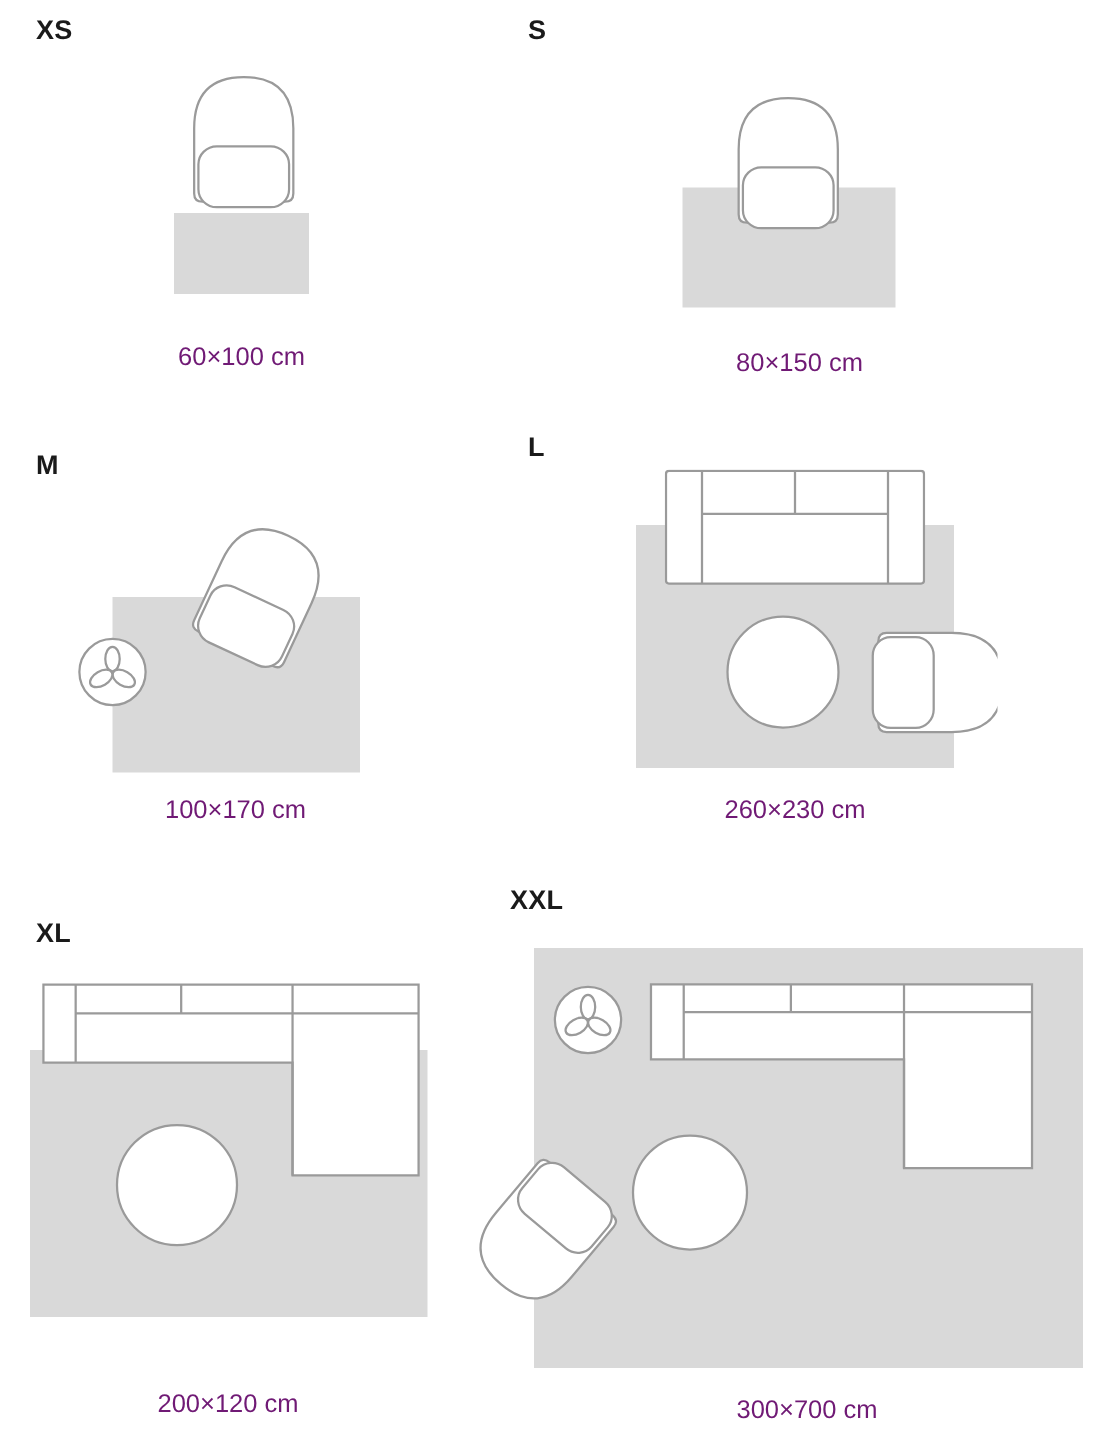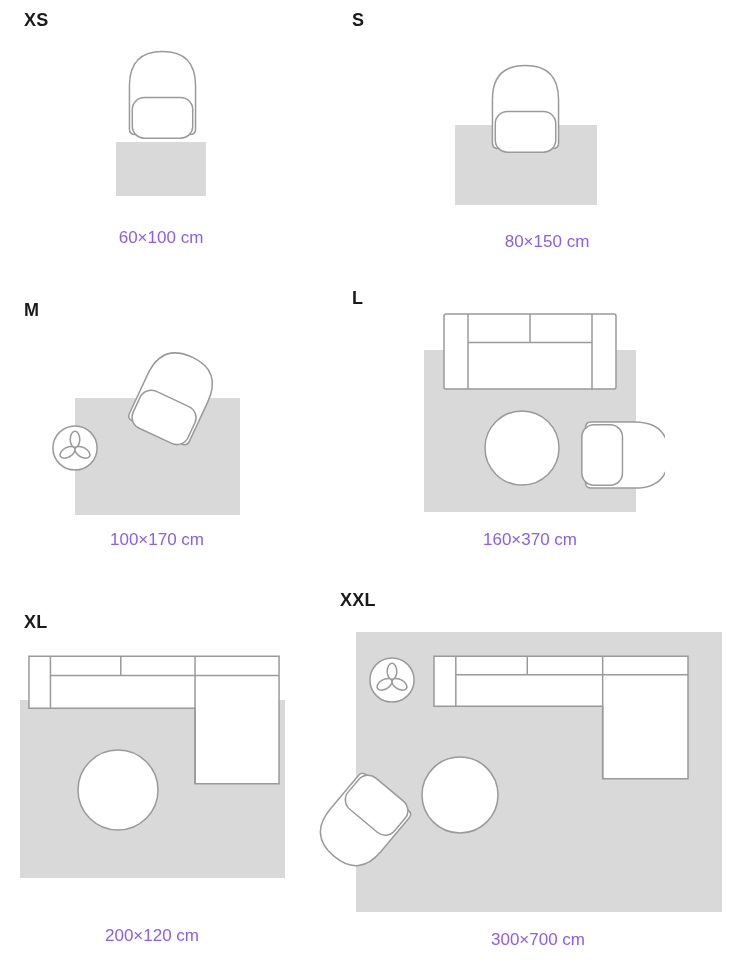--- a/index.html
+++ b/index.html
@@ -14,21 +14,21 @@
   .size-code{
     position:absolute;
     font-size:18px;
     font-weight:700;
     letter-spacing:.2px;
   }
   .dim-label{
     position:absolute;
     font-size:17px;
     font-weight:400;
-    color:#8b5cf6;
+    color:#701a75;
     transform:translateX(-50%);
     white-space:nowrap;
   }
   .scene{position:absolute;}
   .f{fill:#ffffff;stroke:#9a9a9a;stroke-width:1.5;vector-effect:non-scaling-stroke;}
   .ln{fill:none;stroke:#9a9a9a;stroke-width:1.5;vector-effect:non-scaling-stroke;}
   .rug{stroke:none;}
 </style>
 </head>
 <body>
@@ -69,42 +69,42 @@
     <rect class="rug" x="16" y="102" width="90" height="54" fill="#d9d9d9"></rect>
     <use href="#armchair" x="20" y="4" width="85" height="96"></use>
   </svg>
   <div class="dim-label" style="left:161px;top:228px">60×100 cm</div>
 
   <div class="size-code" style="left:352px;top:10px">S</div>
   <svg class="scene" style="left:420px;top:50px" width="210" height="165" viewBox="0 0 210 165">
     <rect class="rug" x="35" y="75" width="142" height="80" fill="#d9d9d9"></rect>
     <use href="#armchair" x="63" y="8" width="85" height="96"></use>
   </svg>
-  <div class="dim-label" style="left:547px;top:232px">80×150 cm</div>
+  <div class="dim-label" style="left:533px;top:232px">80×150 cm</div>
 
   <div class="size-code" style="left:24px;top:300px">M</div>
   <svg class="scene" style="left:40px;top:330px" width="220" height="200" viewBox="0 0 220 200">
     <rect class="rug" x="35" y="68" width="165" height="117" fill="#d9d9d9"></rect>
     <g transform="rotate(25 135 64)">
       <use href="#armchair" x="92.5" y="16" width="85" height="96"></use>
     </g>
     <use href="#plant" x="11" y="94" width="48" height="48"></use>
   </svg>
   <div class="dim-label" style="left:157px;top:530px">100×170 cm</div>
 
   <div class="size-code" style="left:352px;top:288px">L</div>
   <svg class="scene" style="left:405px;top:300px" width="260" height="215" viewBox="0 0 260 215">
     <rect class="rug" x="19" y="50" width="212" height="162" fill="#d9d9d9"></rect>
     <use href="#sofa" x="38" y="13" width="174" height="77"></use>
     <circle class="f" cx="117" cy="148" r="37"></circle>
     <g transform="rotate(90 223 155)">
       <use href="#armchair" x="180.5" y="107" width="85" height="96"></use>
     </g>
   </svg>
-  <div class="dim-label" style="left:530px;top:530px">160×370 cm</div>
+  <div class="dim-label" style="left:530px;top:530px">260×230 cm</div>
 
   <div class="size-code" style="left:24px;top:612px">XL</div>
   <svg class="scene" style="left:10px;top:630px" width="300" height="270" viewBox="0 0 300 270">
     <rect class="rug" x="10" y="70" width="265" height="178" fill="#d9d9d9"></rect>
     <use href="#sectional" x="17" y="25" width="254" height="130"></use>
     <circle class="f" cx="108" cy="160" r="40"></circle>
   </svg>
   <div class="dim-label" style="left:152px;top:926px">200×120 cm</div>
 
   <div class="size-code" style="left:340px;top:590px">XXL</div>

